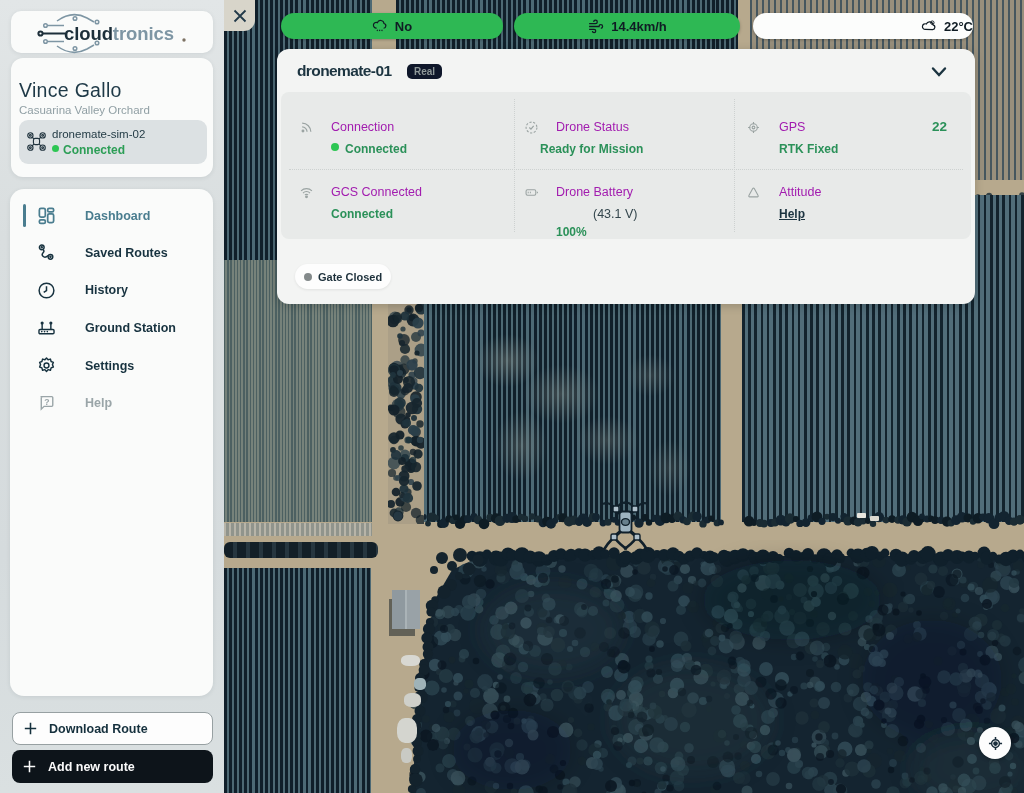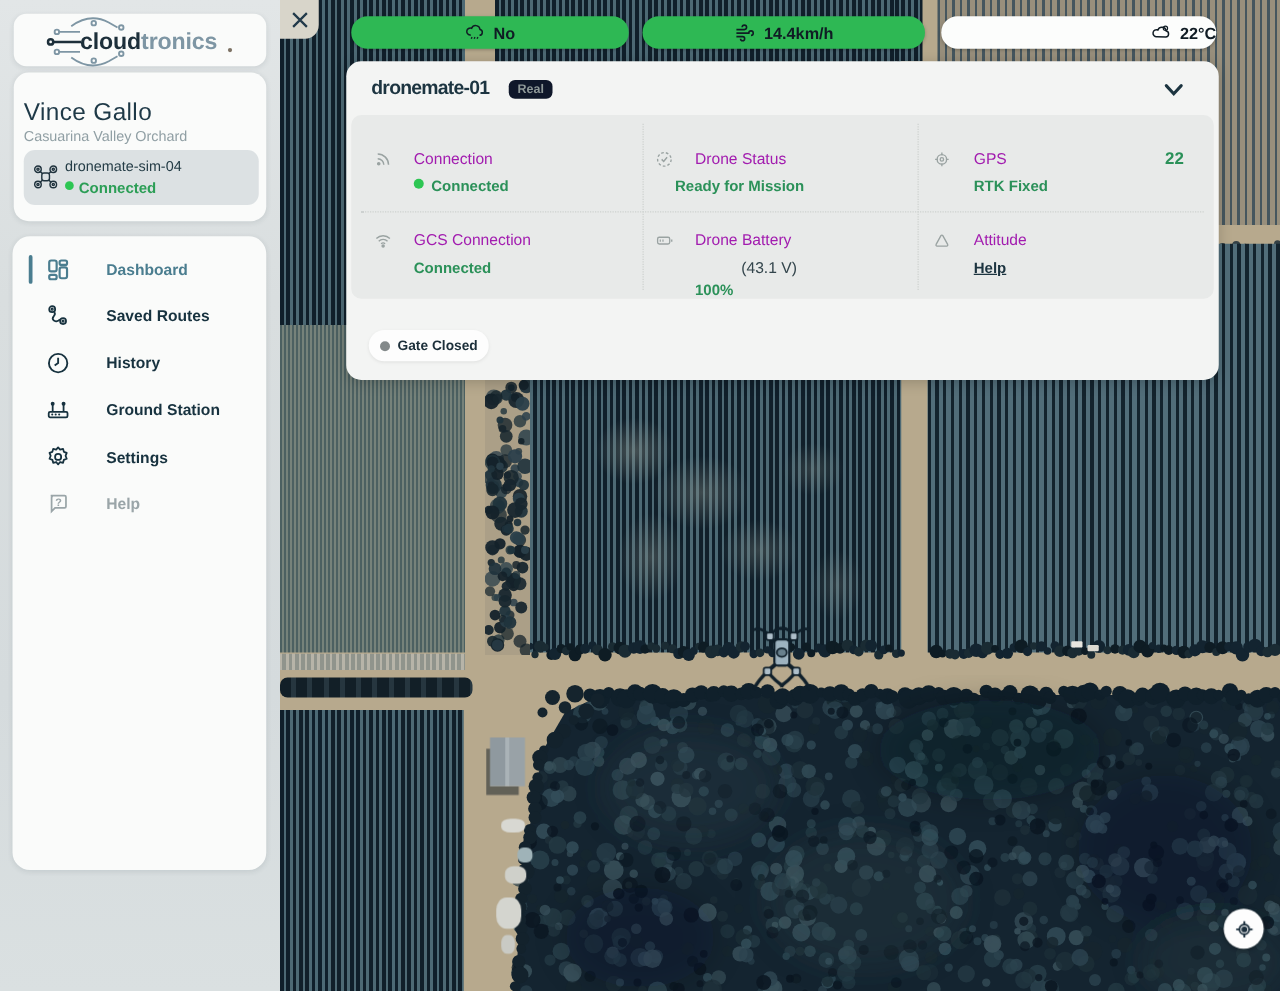--- a/index.html
+++ b/index.html
@@ -1456,21 +1456,21 @@
         <path d="M12 2 v4 M12 18 v4 M2 12 h4 M18 12 h4"></path>
       </svg>
     <div class="abs cell-label" style="left:498px; top:28px;">GPS</div>
     <div class="abs cell-value" style="left:651px; top:27px; font-size:13.5px;">22</div>
     <div class="abs cell-value" style="left:498px; top:50px;">RTK Fixed</div>
 
     <svg class="abs" style="left:19px; top:94px;" width="13" height="13" viewBox="0 0 24 24" fill="none" stroke="#9aa3a2" stroke-width="2">
         <path d="M2 9 a14 14 0 0 1 20 0 M5.5 13 a9 9 0 0 1 13 0 M9 16.5 a5 5 0 0 1 6 0"></path>
         <circle cx="12" cy="20" r="1.6" fill="#9aa3a2"></circle>
       </svg>
-    <div class="abs cell-label" style="left:50px; top:93px;">GCS Connection</div>
+    <div class="abs cell-label" style="left:50px; top:93px;">GCS Connected</div>
     <div class="abs cell-value" style="left:50px; top:115px;">Connected</div>
 
     <svg class="abs" style="left:244px; top:94px;" width="14" height="13" viewBox="0 0 26 24" fill="none" stroke="#9aa3a2" stroke-width="2">
         <rect x="2" y="7" width="18" height="10" rx="2.5"></rect>
         <path d="M23 10.5 v3"></path>
         <path d="M6 10.5 v3 M10 10.5 v3" stroke-width="1.8"></path>
       </svg>
     <div class="abs cell-label" style="left:275px; top:93px;">Drone Battery</div>
     <div class="abs cell-value" style="left:275px; top:115px;margin-top:18px;">100%</div>
     <div class="abs cell-label" style="left:312px; top:115px; color:#33454c;">(43.1 V)</div>
@@ -1527,21 +1527,21 @@
       <circle cx="38" cy="10" r="6"></circle>
       <circle cx="10" cy="38" r="6"></circle>
       <circle cx="38" cy="38" r="6"></circle>
     <circle cx="10" cy="10" r="2"></circle>
       <circle cx="38" cy="10" r="2"></circle>
       <circle cx="10" cy="38" r="2"></circle>
       <circle cx="38" cy="38" r="2"></circle>
     <rect x="17" y="17" width="14" height="14" rx="4"></rect>
     <path d="M14 14 L18 18 M34 14 L30 18 M14 34 L18 30 M34 34 L30 30"></path>
   </svg>
-  <div class="abs" style="left:52px; top:128px; font-size:11.5px; color:#243c46;">dronemate-sim-04</div>
+  <div class="abs" style="left:52px; top:128px; font-size:11.5px; color:#243c46;">dronemate-sim-02</div>
   <div class="abs" style="left:52px; top:145px; width:7px; height:7px; border-radius:50%; background:#2dc653;"></div>
   <div class="abs" style="left:63px; top:143px; font-size:12px; font-weight:700; color:#2c9e56;">Connected</div>
 
   <div class="scard" style="left:10px; top:189px; width:203px; height:507px; border-radius:14px;"></div>
   <div class="abs" style="left:23px; top:204px; width:3px; height:23px; background:#4a7d8f; border-radius:2px;"></div>
 
   <svg class="mi-icon" style="top:206px;" width="19" height="19" viewBox="0 0 24 24" fill="none" stroke="#4a7d8f" stroke-width="2.2">
     <rect x="3" y="3" width="7.5" height="11" rx="2"></rect>
       <rect x="3" y="17.5" width="7.5" height="4.5" rx="1.8"></rect>
     <rect x="13.5" y="3" width="7.5" height="4.5" rx="1.8"></rect>
@@ -1578,13 +1578,25 @@
     <path d="M12 2.5 l2 2.2 3 -0.8 0.8 3 2.9 1.1 -1.2 2.9 1.2 3 -2.9 1.1 -0.8 3 -3 -0.8 -2 2.3 -2 -2.3 -3 0.8 -0.8 -3 -2.9 -1.1 1.2 -3 -1.2 -2.9 2.9 -1.1 0.8 -3 3 0.8 Z" stroke-linejoin="round"></path>
   </svg>
   <div class="menu-item" style="top:359px;">Settings</div>
 
   <svg class="mi-icon" style="top:393px;" width="19" height="19" viewBox="0 0 24 24" fill="none" stroke="#9aa5a8" stroke-width="2">
     <path d="M4 4 h16 a1.5 1.5 0 0 1 1.5 1.5 v11 a1.5 1.5 0 0 1 -1.5 1.5 h-11 l-4 4 v-16 a1.5 1.5 0 0 1 1.5 -1.5 Z" transform="translate(1,1) scale(0.88)"></path>
     <text x="9" y="15" font-size="11" font-weight="bold" fill="#9aa5a8" stroke="none" font-family="Liberation Sans, sans-serif">?</text>
   </svg>
   <div class="menu-item" style="top:396px; color:#9aa5a8;">Help</div>
 
+  <div id="dl-btn">
+    <svg width="13" height="13" viewBox="0 0 16 16">
+        <path d="M8 1 V15 M1 8 H15" stroke="#15303d" stroke-width="1.9"></path>
+      </svg>
+    <span>Download Route</span>
+  </div>
+  <div id="add-btn">
+    <svg width="13" height="13" viewBox="0 0 16 16">
+        <path d="M8 1 V15 M1 8 H15" stroke="#fbfbfb" stroke-width="1.9"></path>
+      </svg>
+    <span>Add new route</span>
+  </div>
 </div>
 
 </body></html>

